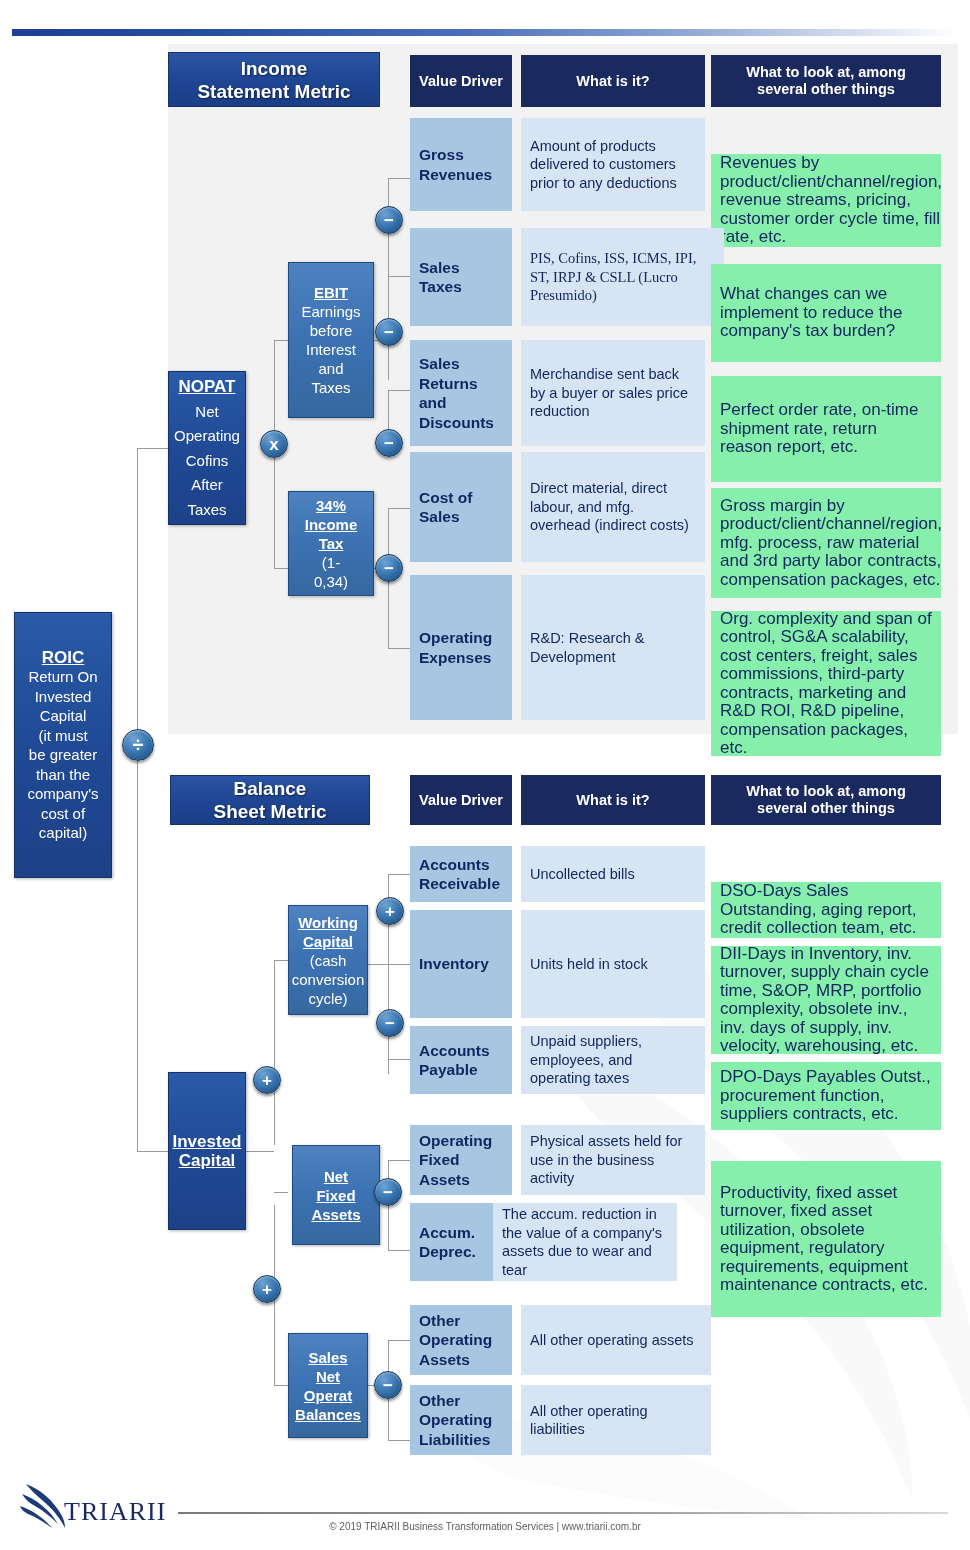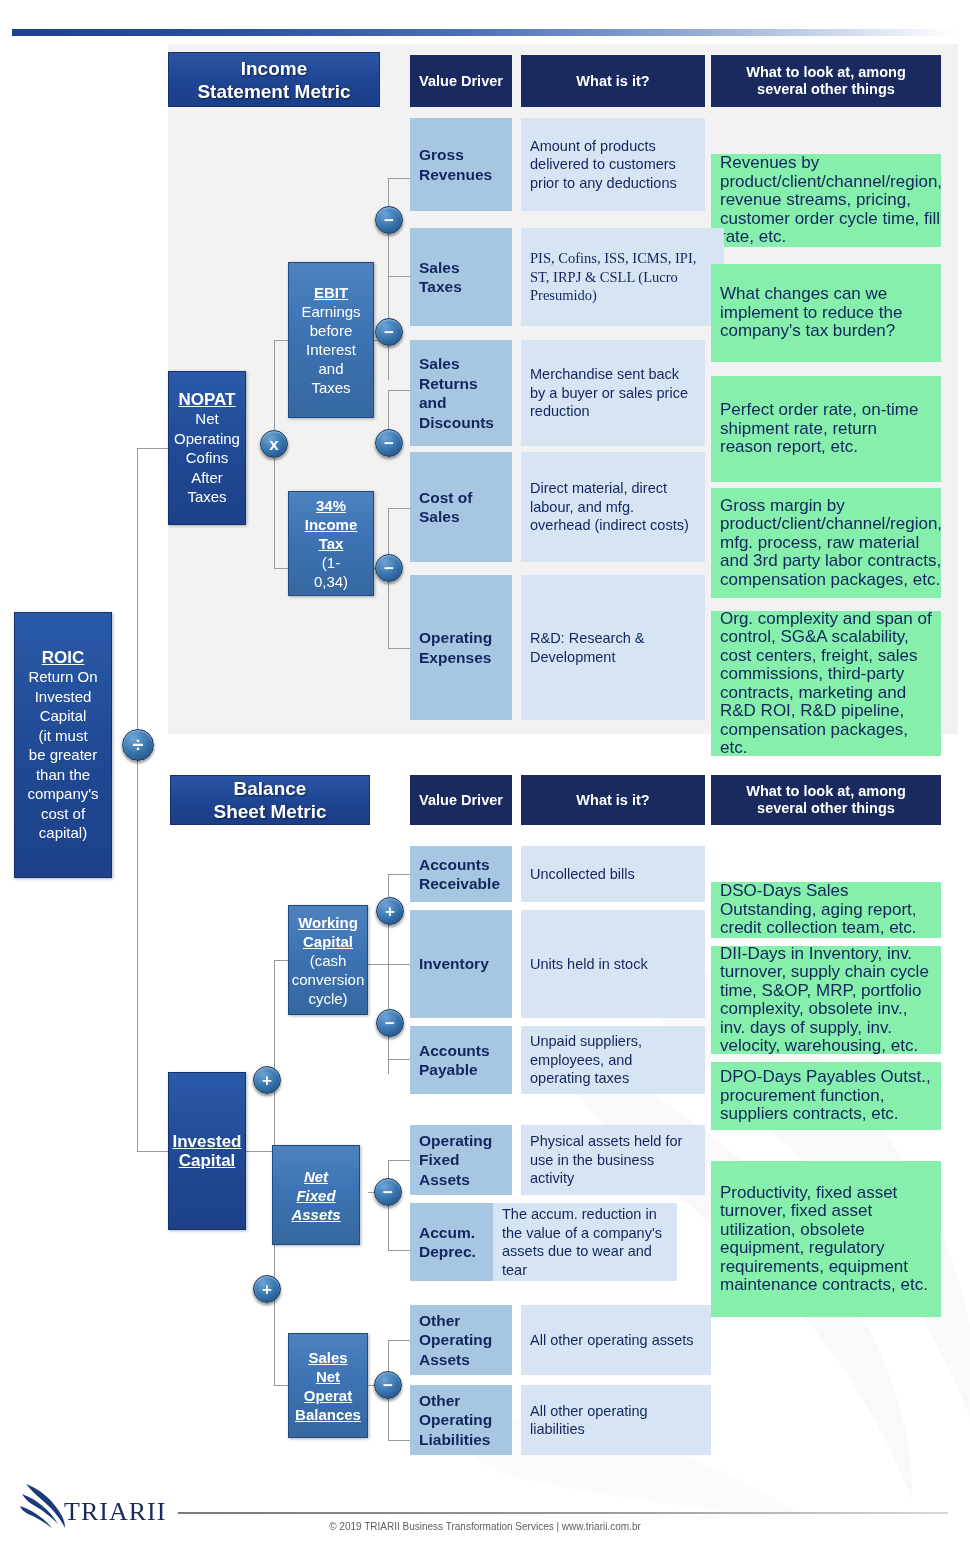--- a/index.html
+++ b/index.html
@@ -200,21 +200,21 @@
 
 <div class="box hdr" style="left:410px; top:55px; width:102px; height:52px;">Value Driver</div>
 <div class="box hdr" style="left:521px; top:55px; width:184px; height:52px;">What is it?</div>
 <div class="box hdr" style="left:711px; top:55px; width:230px; height:52px;">
   <div>
     <div>What to look at, among</div>
     <div>several other things</div>
   </div>
 </div>
 
-<div class="box node-dark" style="left:168px; top:371px; width:78px; height:154px;">
+<div class="box node-dark" style="left:168px; top:371px; width:78px; height:154px;justify-content:space-between;">
   <span class="ttl">NOPAT</span>
   <span>Net</span>
   <span>Operating</span>
   <span>Cofins</span>
   <span>After</span>
   <span>Taxes</span>
 </div>
 <div class="op" style="left:260px; top:430px;">x</div>
 
 <div class="ln lnv" style="left:274px; top:340px; height:104px;"></div>
@@ -356,21 +356,21 @@
 
 <div class="box driver" style="left:410px; top:1026px; width:102px; height:68px;">
   <div>
     <div>Accounts</div>
     <div>Payable</div>
   </div>
 </div>
 <div class="box what" style="left:521px; top:1026px; width:184px; height:68px;">Unpaid suppliers, employees, and operating taxes</div>
 <div class="box look" style="left:711px; top:1026px; width:230px; height:68px;">DPO-Days Payables Outst., procurement function, suppliers contracts, etc.</div>
 
-<div class="box node" style="left:272px; top:1145px; width:88px; height:100px;font-style:italic;">
+<div class="box node" style="left:292px; top:1145px; width:88px; height:100px;">
   <span class="ttl">Net Fixed</span>
   <span class="ttl">Assets</span>
 </div>
 <div class="ln lnv" style="left:388px; top:1160px; height:90px;"></div>
 <div class="ln lnh" style="left:388px; top:1160px; width:22px;"></div>
 <div class="ln lnh" style="left:388px; top:1250px; width:22px;"></div>
 <div class="ln lnh" style="left:368px; top:1192px; width:20px;"></div>
 <div class="op" style="left:374px; top:1178px;">−</div>
 
 <div class="box driver" style="left:410px; top:1125px; width:102px; height:70px;">

